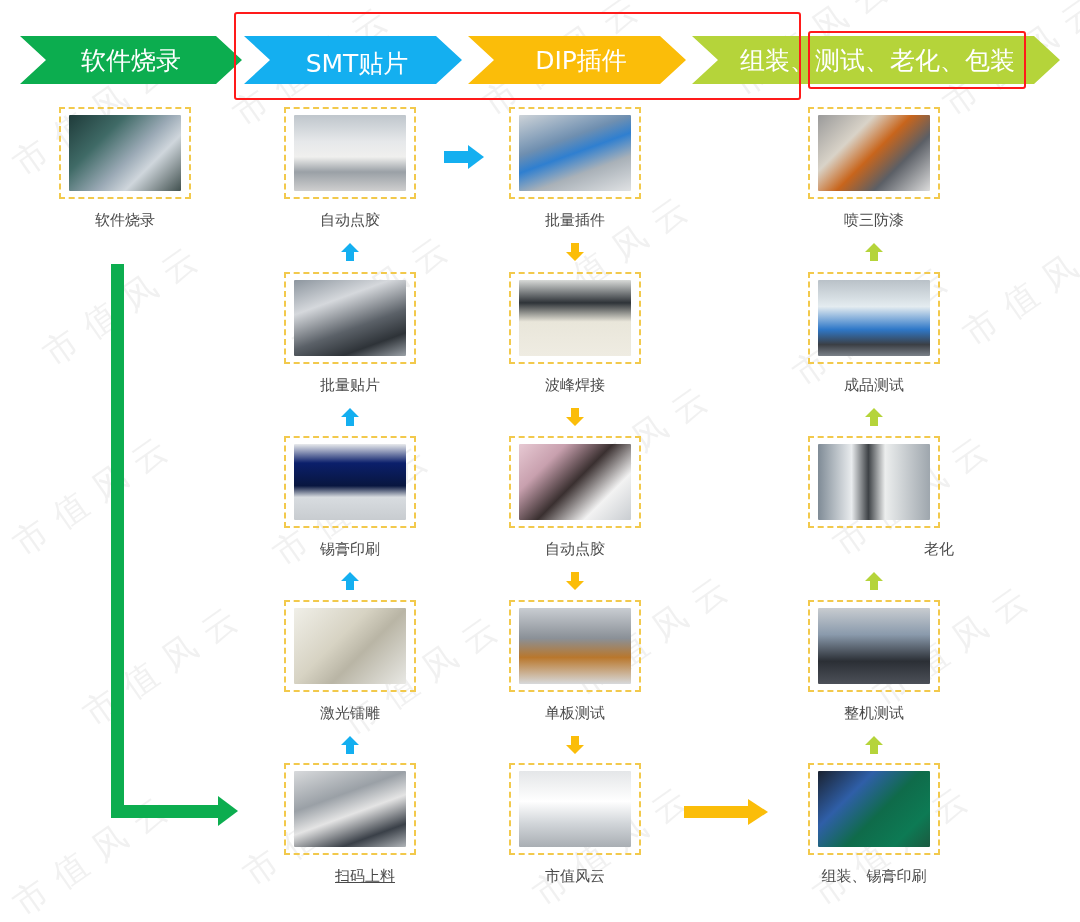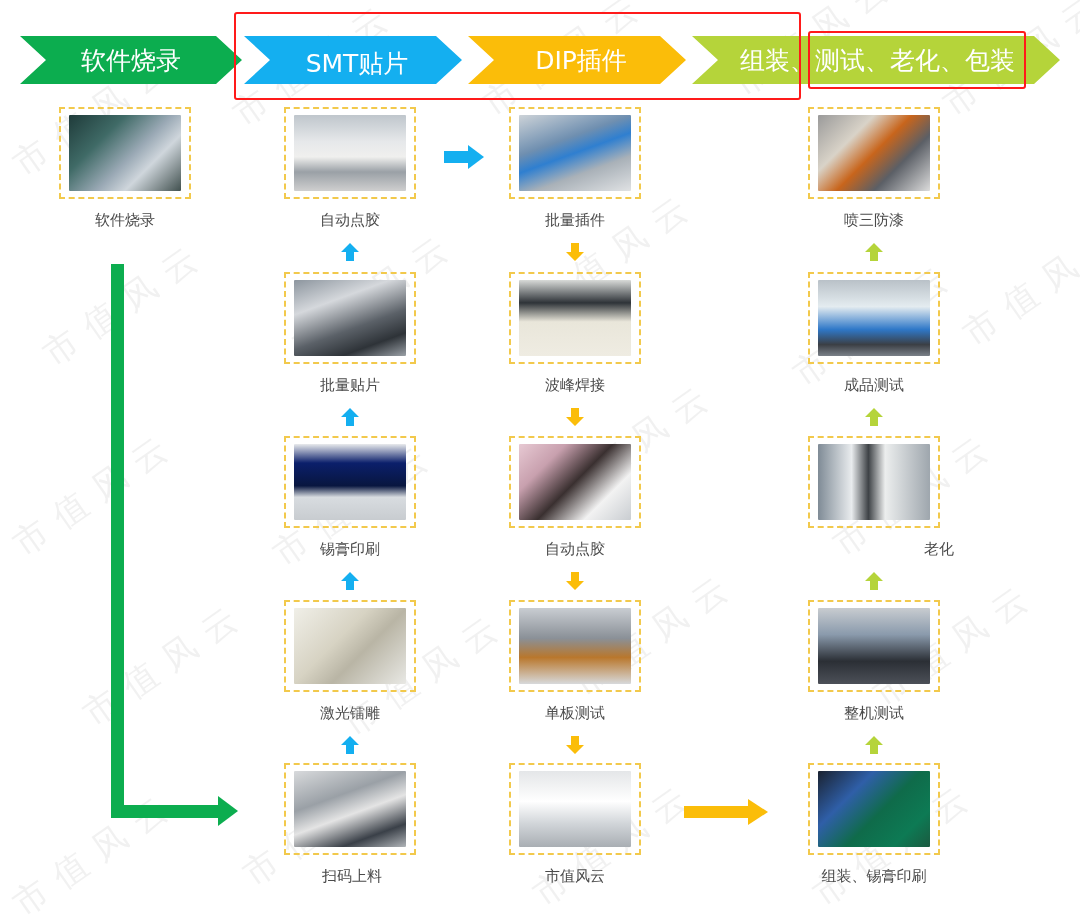--- a/index.html
+++ b/index.html
@@ -122,21 +122,21 @@
     </div>
     <div class="label" style="left: 270px; top: 704px;">激光镭雕</div>
     <div class="arrow-up" style="left: 341px; top: 736px;">
       <svg width="18" height="18">
         <polygon points="9,0 18,9 13,9 13,18 5,18 5,9 0,9" fill="#14aff0"></polygon>
       </svg>
     </div>
     <div class="card" style="left: 284px; top: 763px;">
       <div class="photo" style="background: linear-gradient(160deg, rgb(216, 218, 220) 0%, rgb(154, 160, 166) 35%, rgb(228, 228, 228) 55%, rgb(58, 64, 72) 80%, rgb(176, 180, 184) 100%);"></div>
     </div>
-    <div class="label" style="left: 272px; top: 867px;">扫码上料</div>
+    <div class="label" style="left: 285px; top: 867px; text-decoration: underline;">扫码上料</div>
   </div>
 <div id="dip-col">
     <div class="card" style="left: 509px; top: 107px;">
       <div class="photo" style="background: linear-gradient(160deg, rgb(205, 211, 216) 0%, rgb(111, 143, 176) 35%, rgb(47, 127, 208) 50%, rgb(169, 177, 184) 70%, rgb(224, 226, 228) 100%);"></div>
     </div>
     <div class="label" style="left: 495px; top: 211px; text-align: center;">批量插件</div>
     <div class="arrow-down" style="left: 566px; top: 243px;">
       <svg width="18" height="18">
         <polygon points="5,0 13,0 13,9 18,9 9,18 0,9 5,9" fill="#fbbd09"></polygon>
       </svg>

